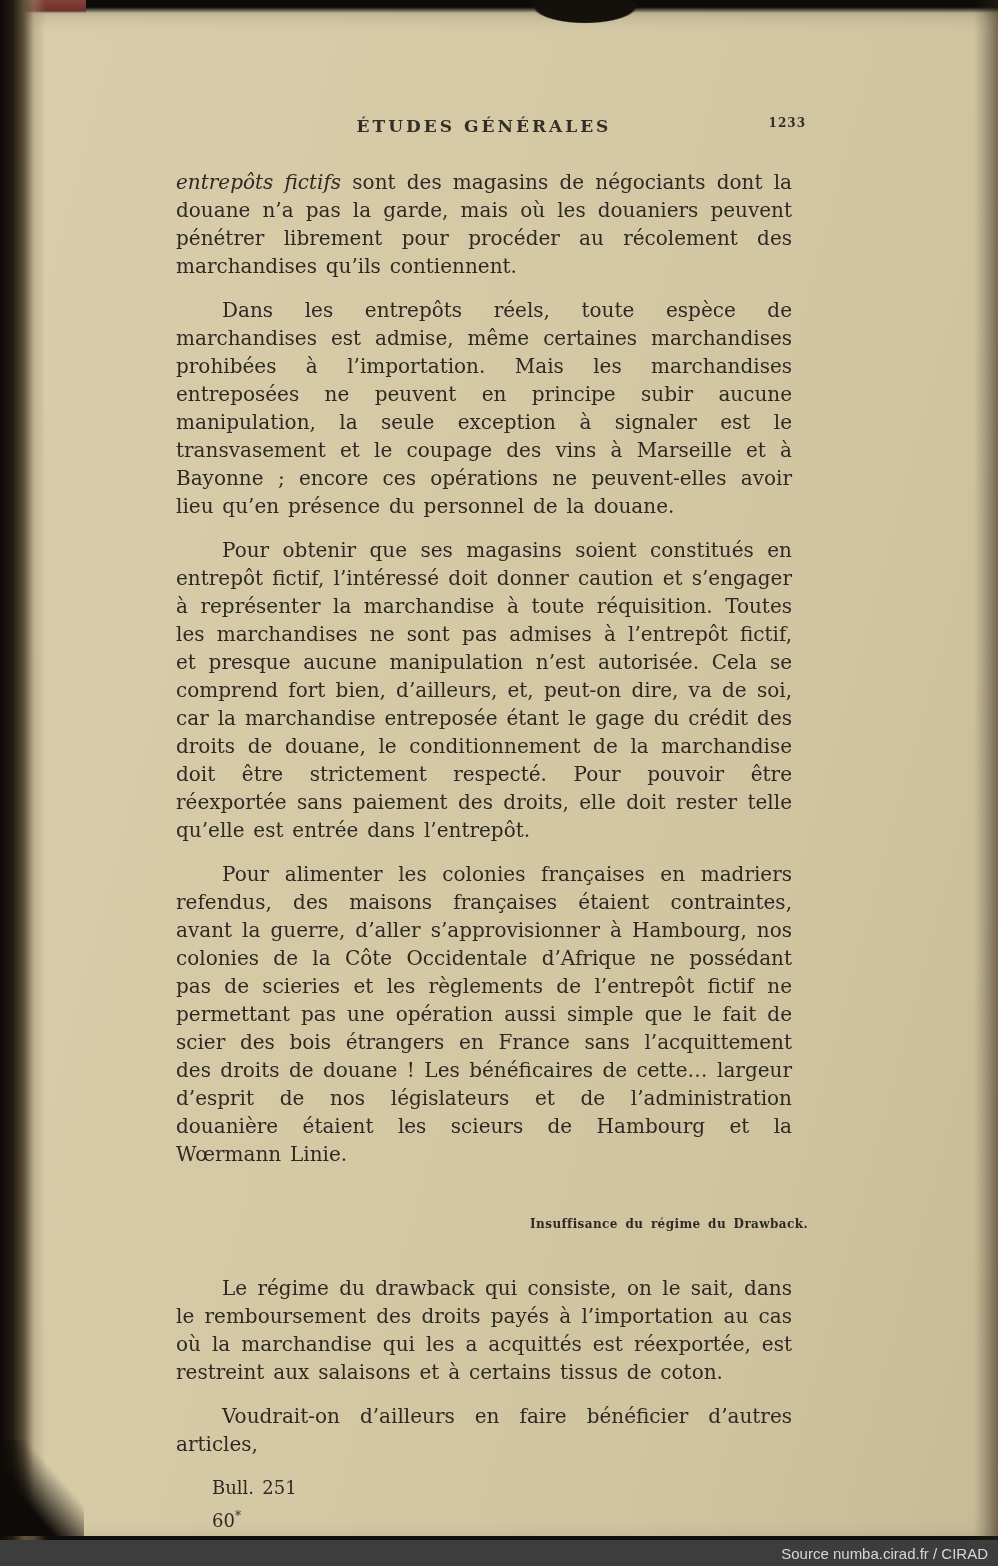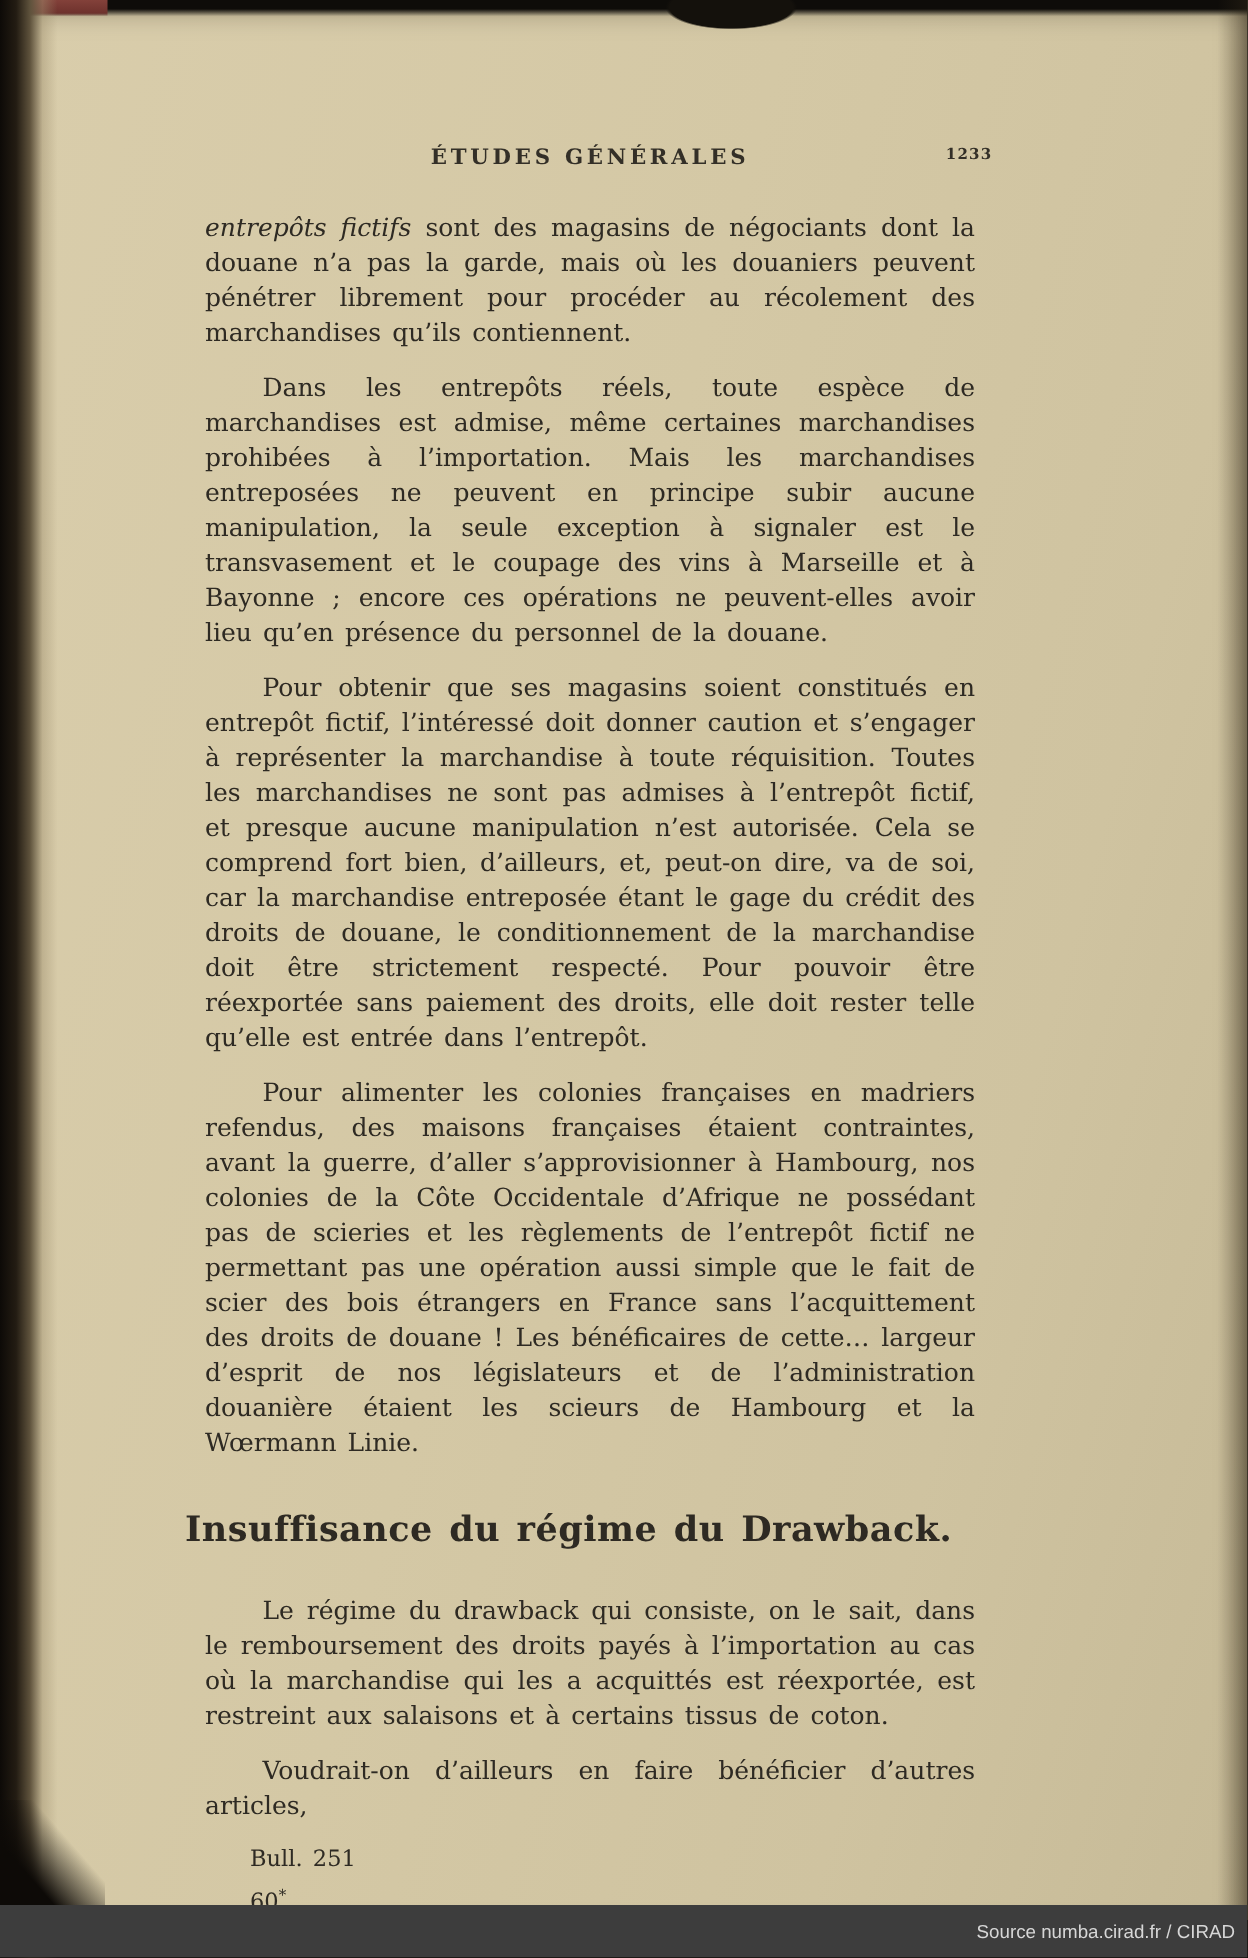--- a/index.html
+++ b/index.html
@@ -46,21 +46,21 @@
     position: absolute; left: 0; bottom: 30px; width: 84px; height: 96px;
     background: linear-gradient(to top right, #0d0a07 32%, rgba(13,10,7,0) 66%);
   }
   .right-edge {
     position: absolute; top: 0; right: 0; width: 24px; height: 100%;
     background: linear-gradient(to left, rgba(55,45,28,0.38), rgba(55,45,28,0));
   }
   
   .text-col {
     position: absolute;
-    left: 148px; top: 116px; width: 648px;
+    left: 160px; top: 116px; width: 648px;
     color: #2e2a23;
   }
   .page-header {
     position: relative;
     text-align: center;
     font-size: 17px;
     letter-spacing: 3px;
     font-weight: bold;
     margin-bottom: 32px;
     color: #332f27;
@@ -73,42 +73,42 @@
   .text-block {
     font-size: 20px;
     line-height: 28px;
     text-align: justify;
     word-spacing: 2.5px;
   }
   .para { margin: 16px; text-indent: 2.3em; }
   .para.first { text-indent: 0; }
   .lead-italic { font-style: italic; }
   .section-heading {
-    text-align: left;
-    font-size: 28px;
+    text-align: right;
+    font-size: 12px;
     font-weight: bold;
     margin: 42px 0 36px 0;
     text-indent: 0;
     letter-spacing: 0.4px;
     word-spacing: 3px;
   }
   .page-footer {
     display: flex;
     justify-content: space-between;
     align-items: baseline;
     margin-top: 10px;
     padding: 0 86px 0 52px;
     font-size: 18px;
     flex-direction: column;
   }
   .sig-mark sup { font-size: 12px; }
   
   .source-bar {
     position: absolute; left: 0; bottom: 0;
-    width: 100%; height: 42px;
+    width: 100%; height: 26px;
     background: #3d3d3d;
     color: #d7d7d7;
     font-family: "Liberation Sans", sans-serif;
     font-size: 15px;
     display: flex; align-items: center; justify-content: flex-end;
     padding-right: 10px;
     box-sizing: border-box;
   }
 </style>
 </head>

